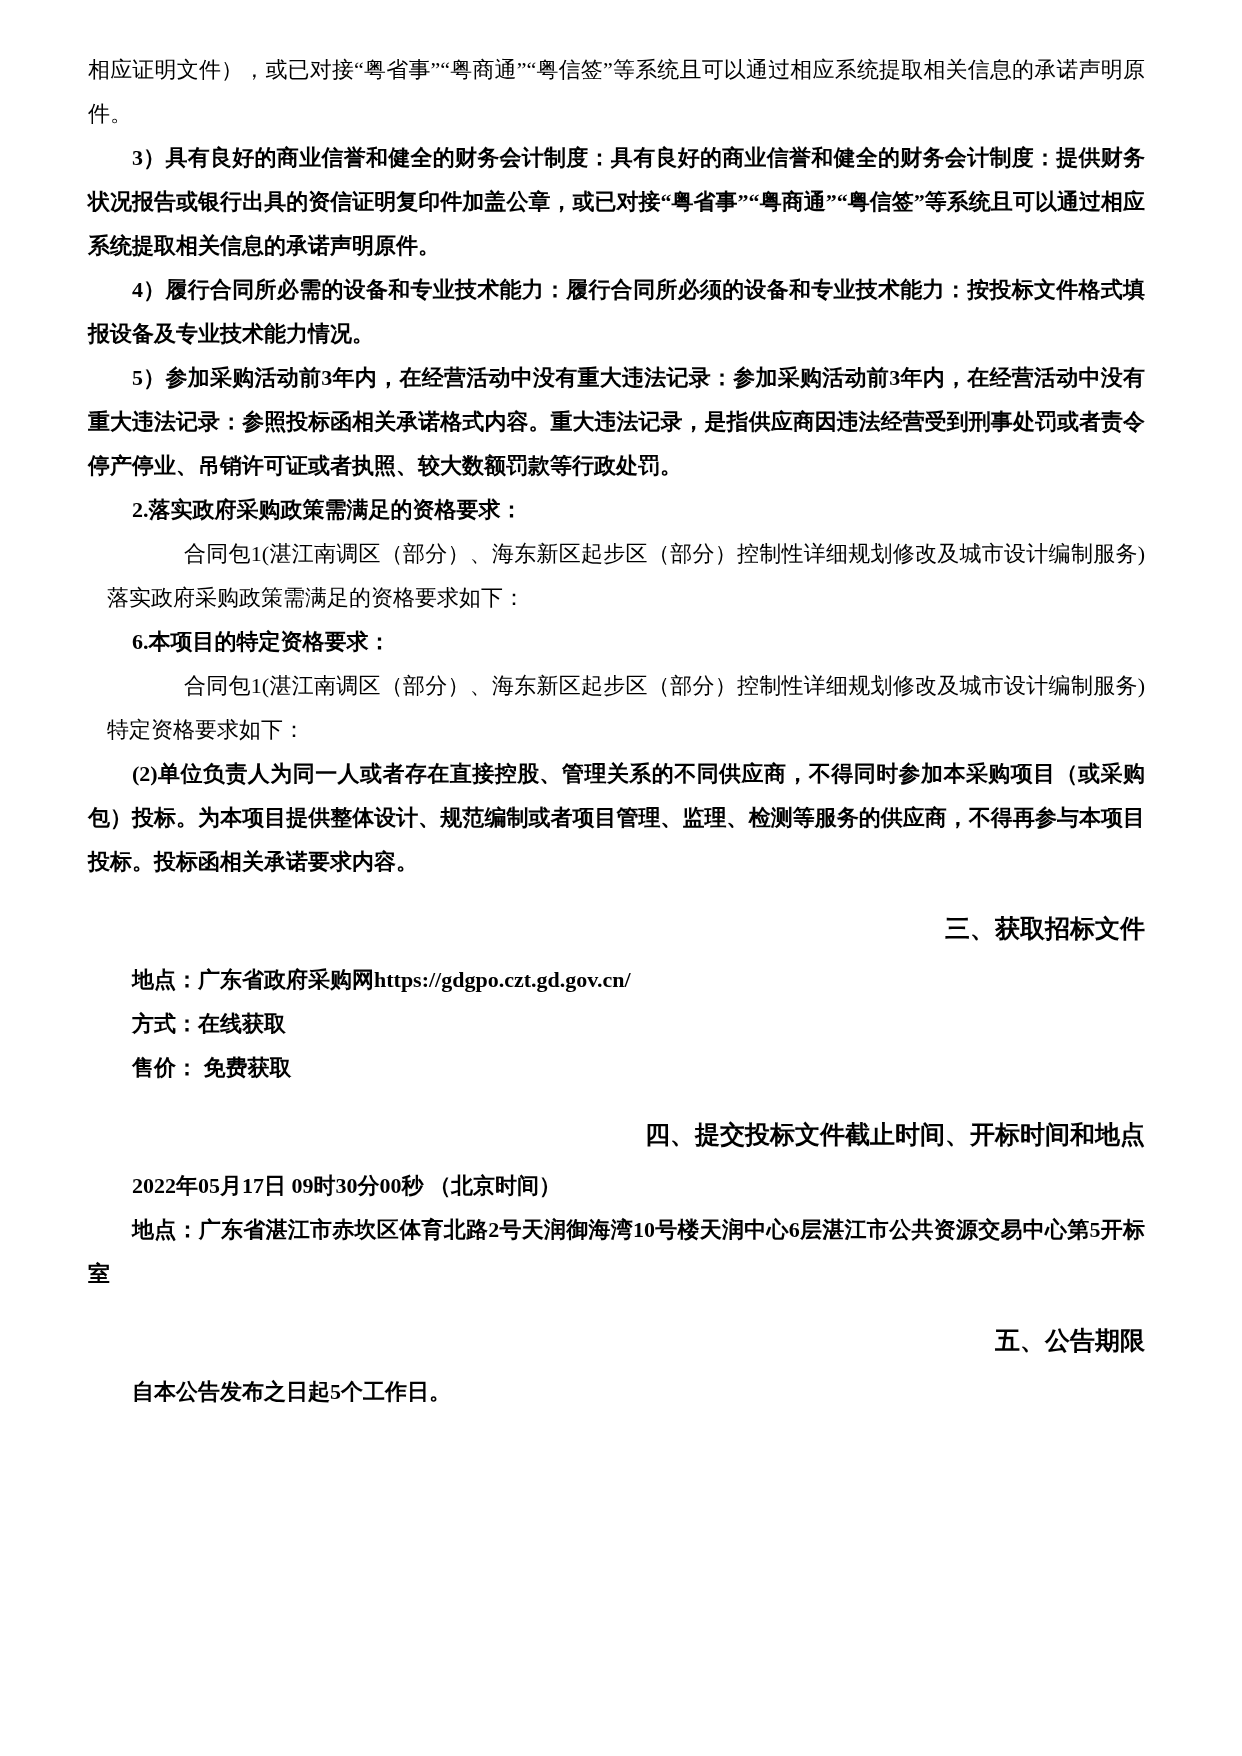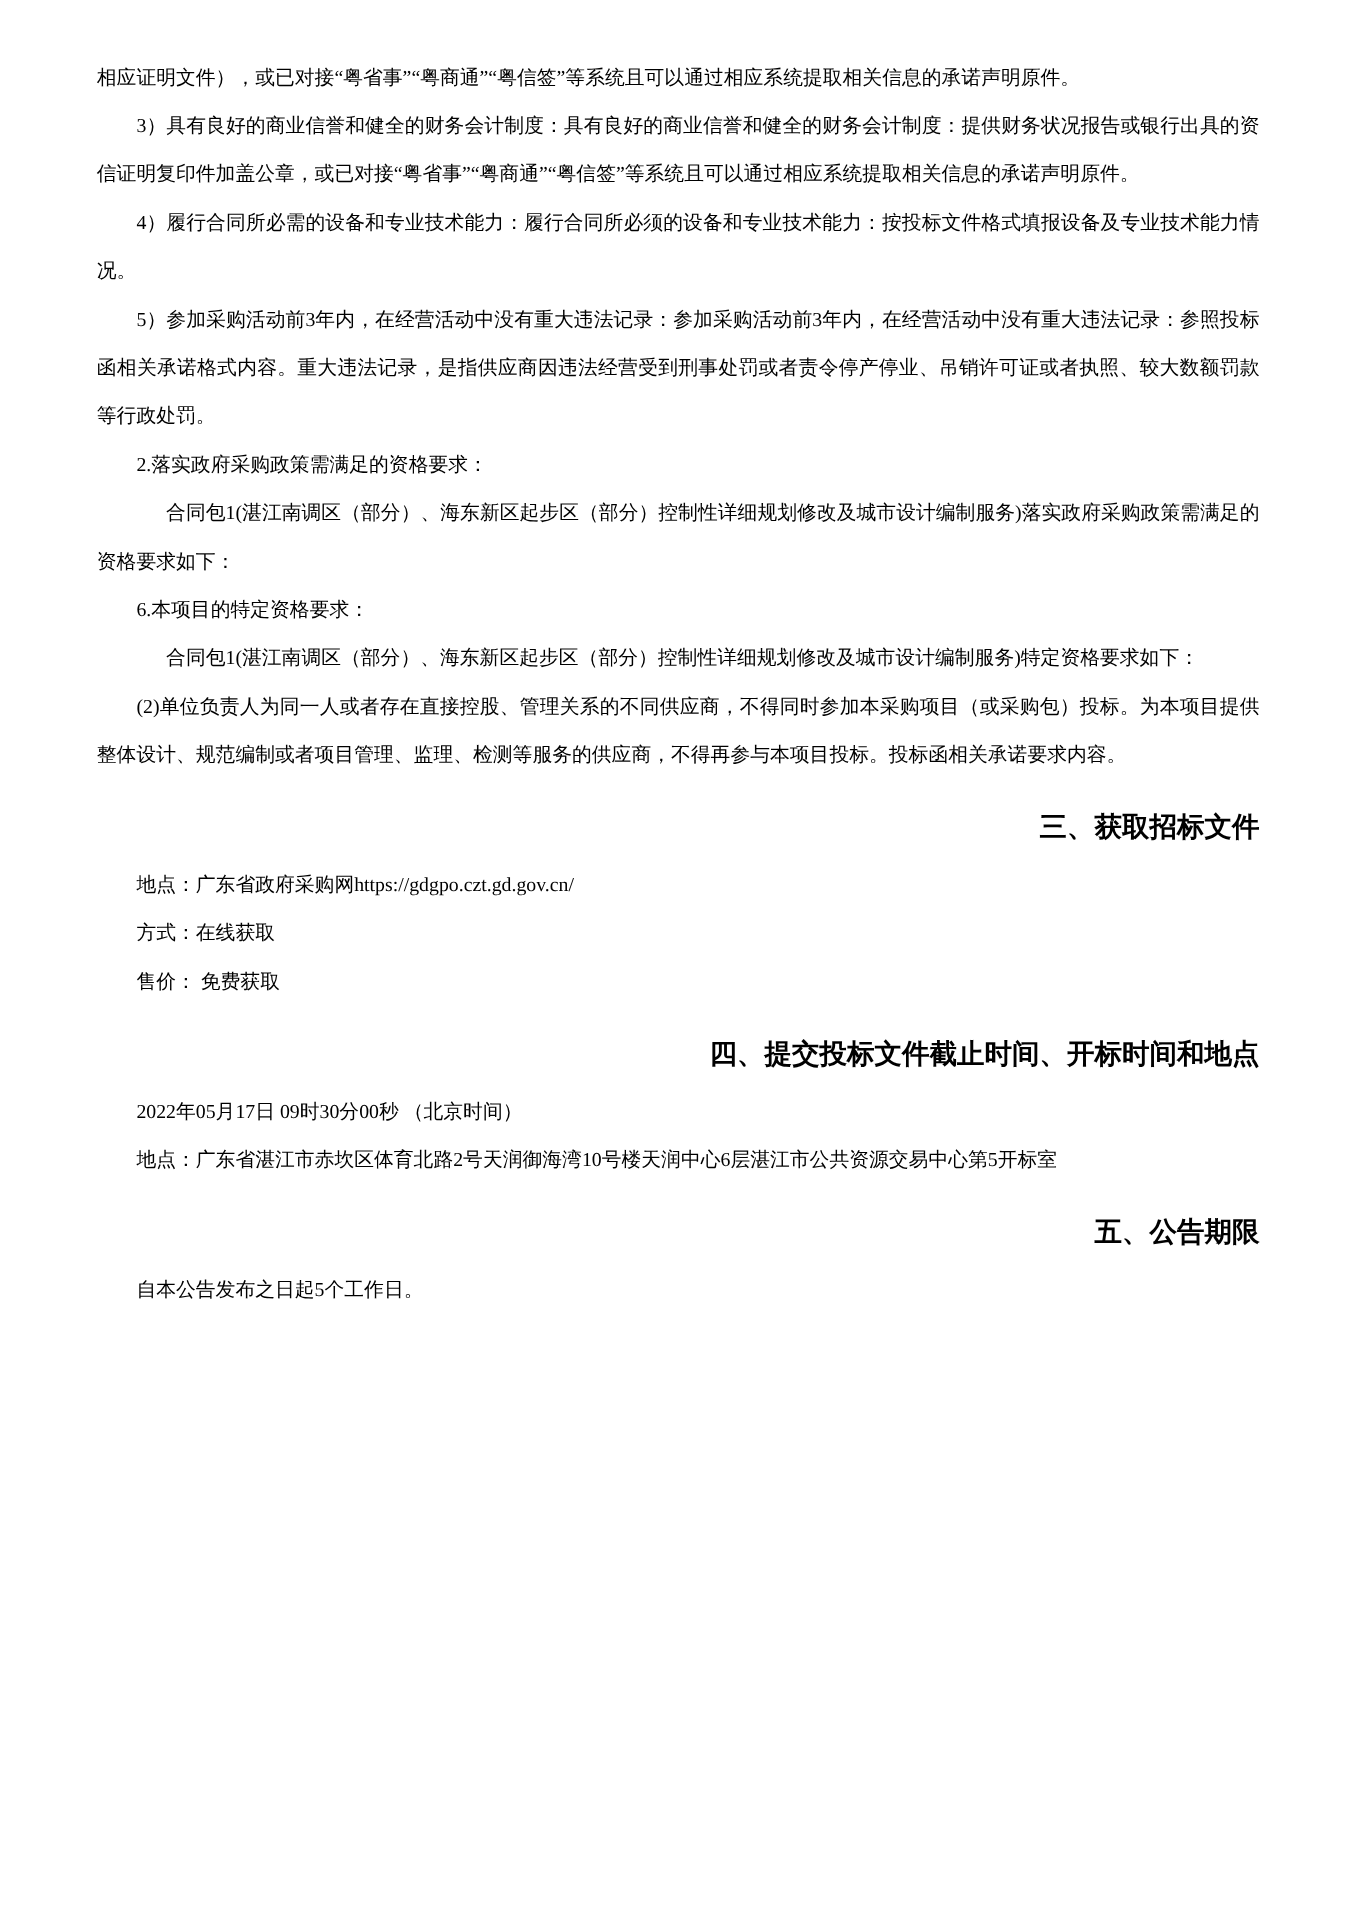--- a/index.html
+++ b/index.html
@@ -15,29 +15,29 @@
     background: #ffffff;
     overflow: hidden;
   }
   .doc {
     padding: 48px 97px 0 88px;
     color: #000000;
   }
   .para {
     margin: 0;
     font-family: "Liberation Serif", "DejaVu Serif", serif;
-    font-size: 18px;
+    font-size: 22px;
     line-height: 44px;
     text-align: justify;
     color: #000000;
     word-break: break-all;
   }
   .indent-none  { text-indent: 0; }
-  .indent-first { text-indent: 2em; }
-  .indent-deep  { text-indent: 3.5em; }
+  .indent-first { text-indent: 2em; font-weight: bold; }
+  .indent-deep  { text-indent: 3.5em; margin-left: 19px; }
   .heading {
     margin: 26px 0 12px 0;
     font-family: "Liberation Sans", "DejaVu Sans", sans-serif;
     font-weight: bold;
     font-size: 25px;
     line-height: 36px;
     color: #000000;
     text-align: right;
     text-indent: 0;
   }

